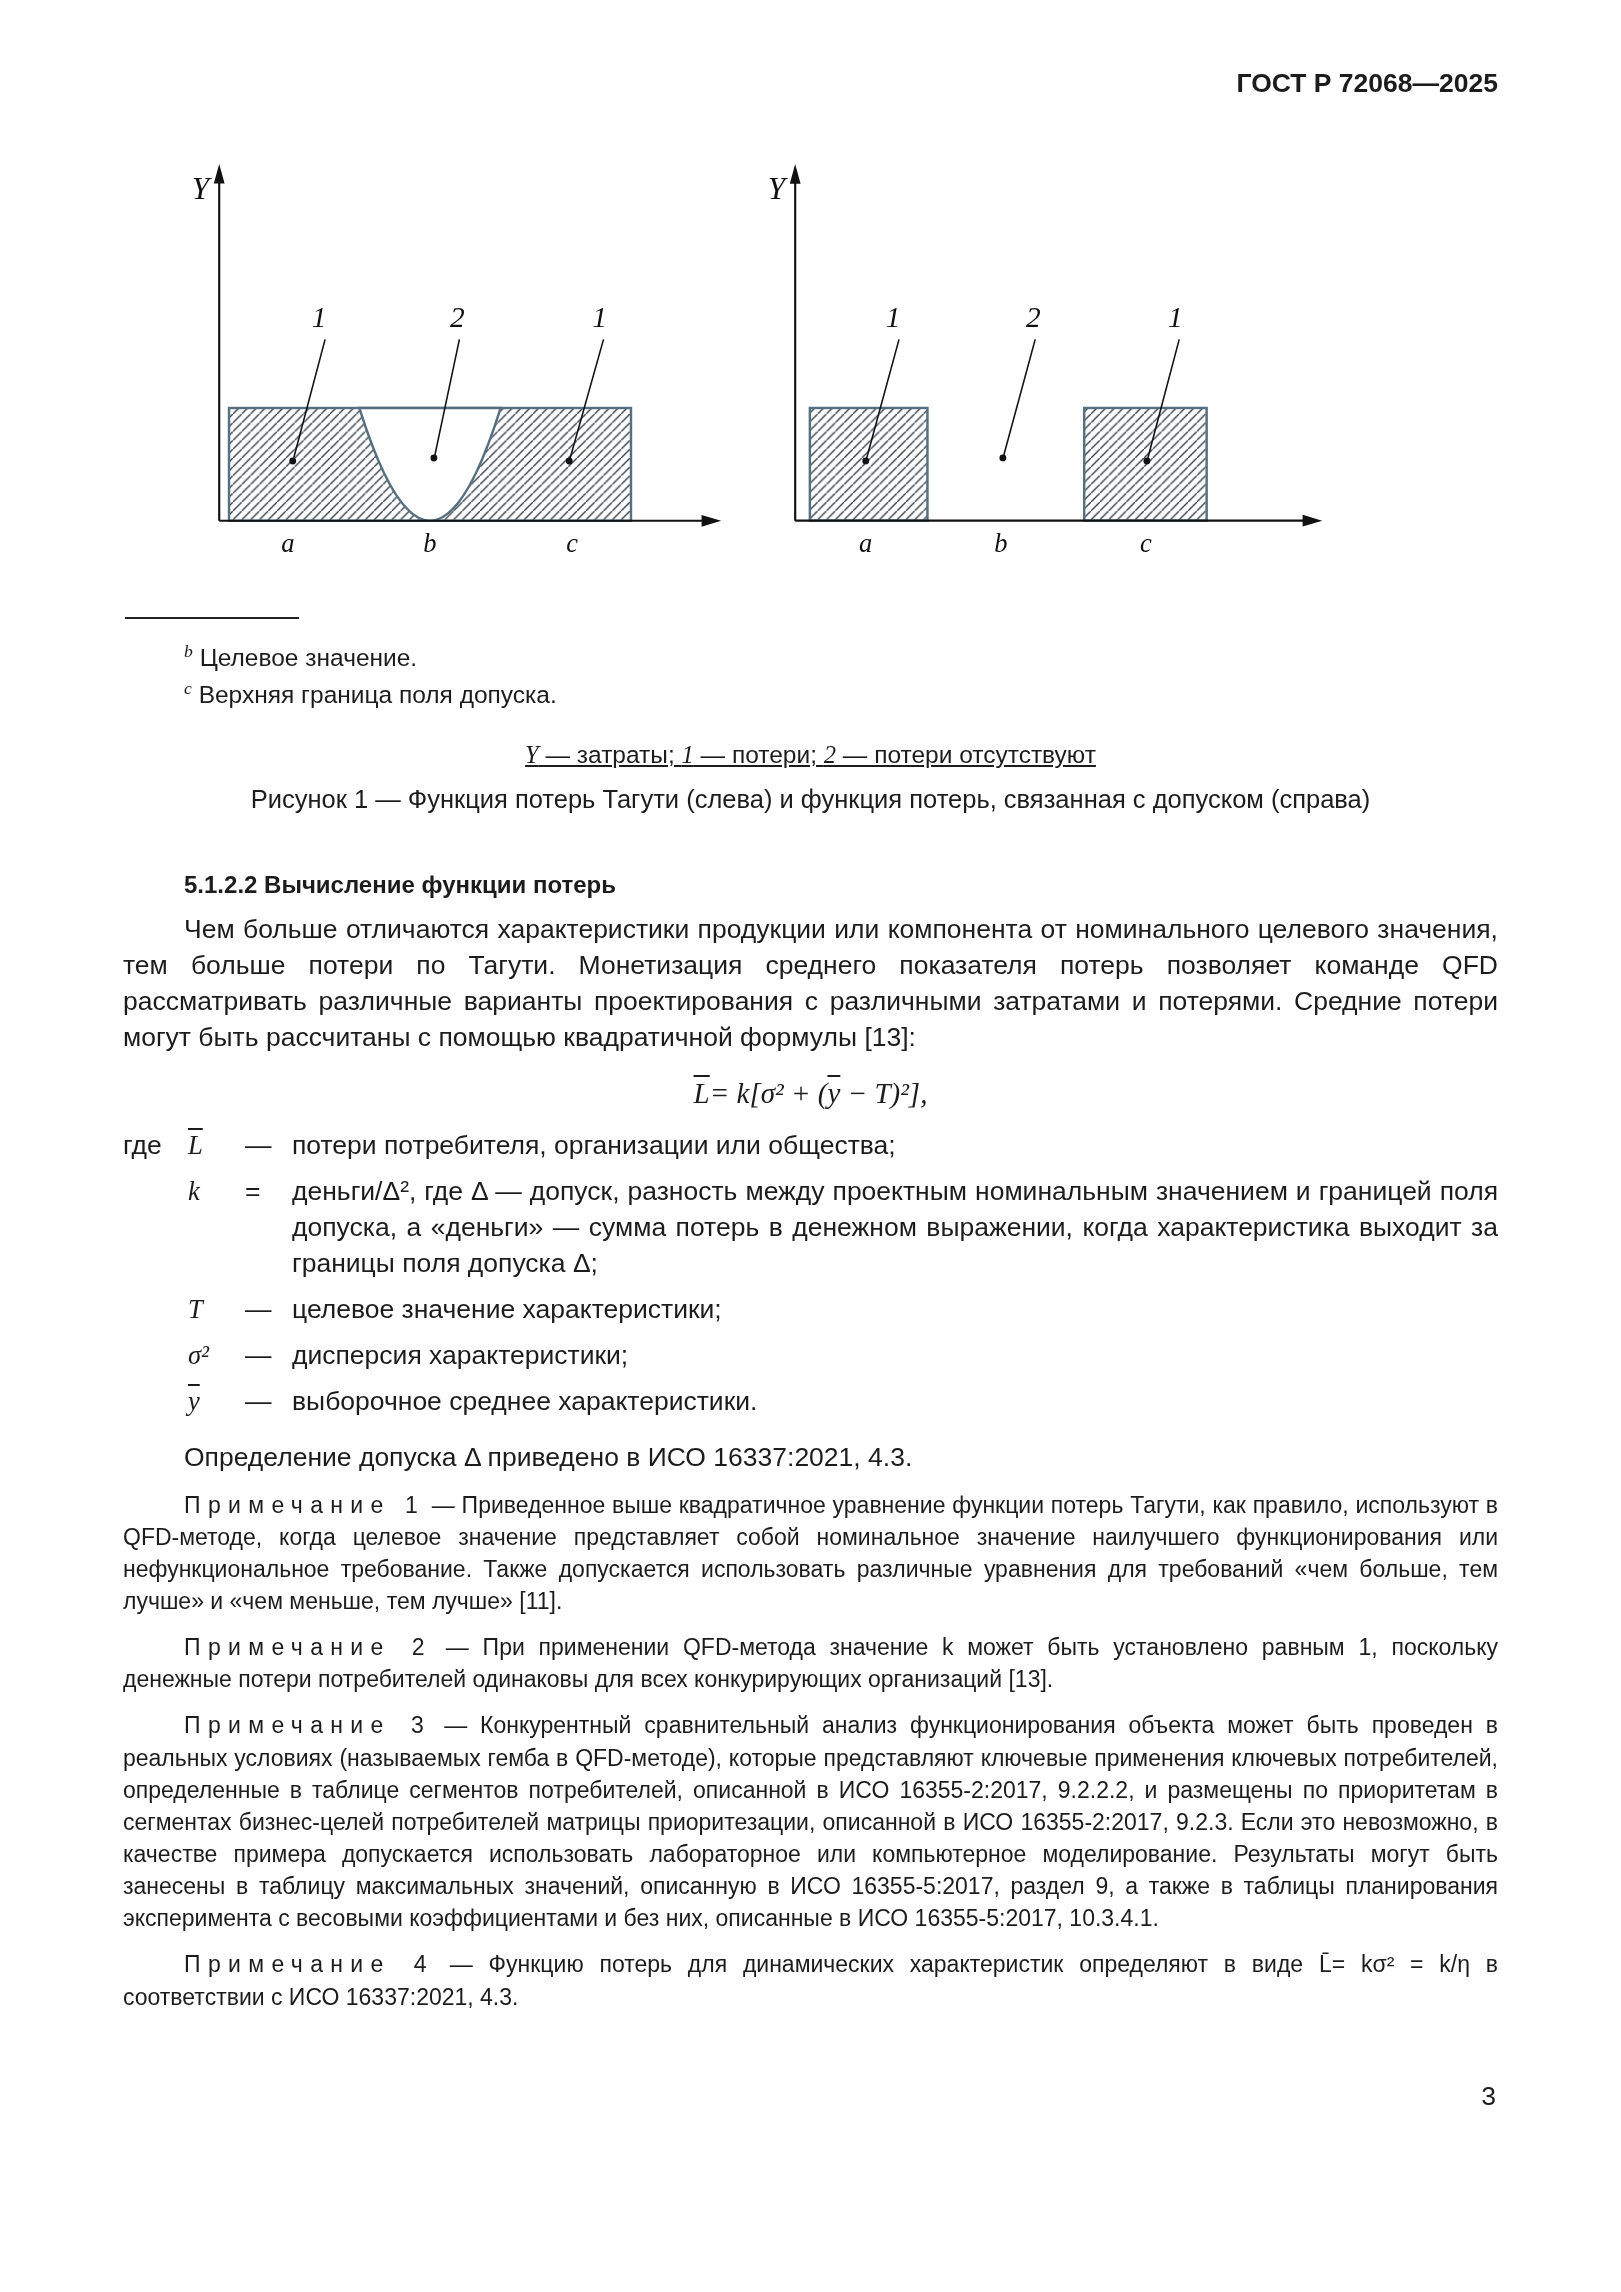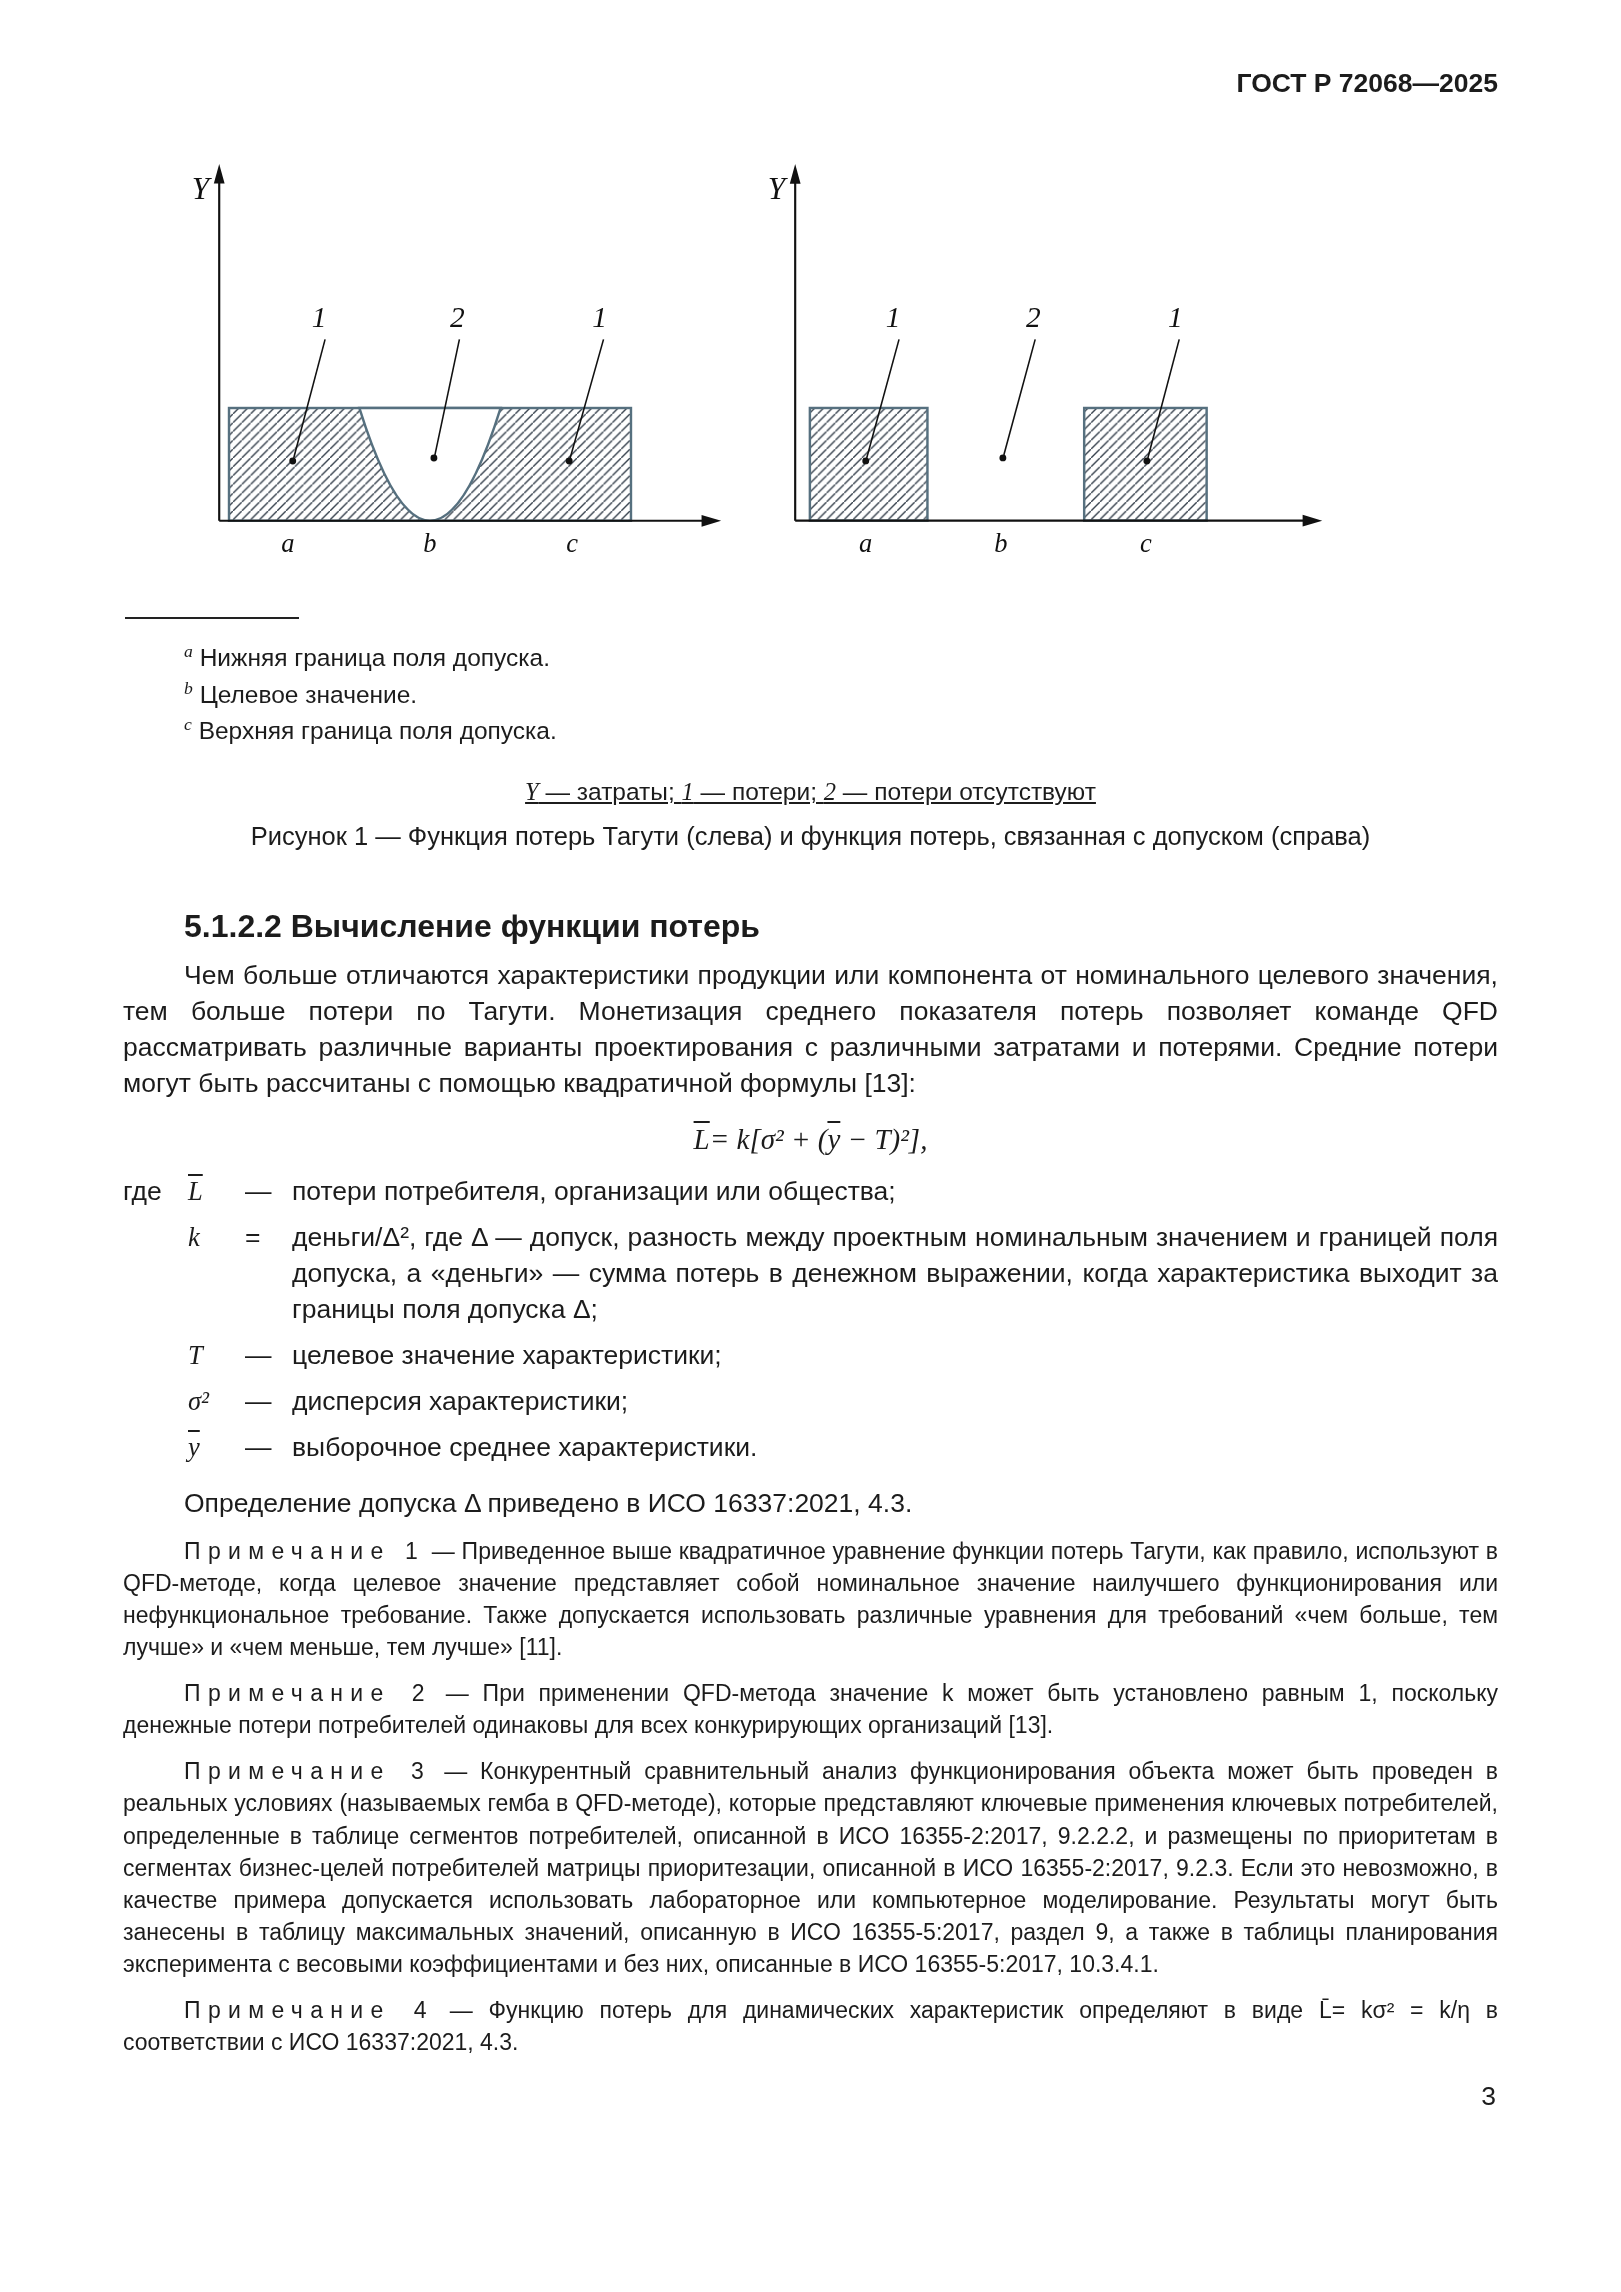--- a/index.html
+++ b/index.html
@@ -19,21 +19,21 @@
   .footnote-rule { width:174px; border:0; border-top:2px solid #222; margin:57px 0 0 2px; }
   .footnotes { margin-top:19.6px; font-size:24.5px; line-height:1.42; }
   .footnote { padding-left:61px; }
   .footnote sup { font-family:"Liberation Serif", serif; font-style:italic; font-size:0.72em; }
 
   .legend { text-align:center; font-size:24.5px; margin-top:29px;text-decoration:underline; }
   .legend .var { font-family:"Liberation Serif", serif; font-style:italic; }
 
   .fig-caption { text-align:center; font-size:25.5px; margin-top:15.7px; }
 
-  .section-heading { font-weight:bold; font-size:32px; margin-top:57px; text-indent:61px; }
+  .section-heading { font-weight:bold; font-size:24px; margin-top:57px; text-indent:61px; }
 
   .para { font-size:26.5px; line-height:1.36; text-align:justify; text-indent:61px; margin:11.8px 0 0 0; }
 
   .formula-row { text-align:center; font-family:"Liberation Serif", serif; font-style:italic;
                  font-size:29px; margin-top:21.6px; }
   .ovl { text-decoration:overline; }
 
   .defs { margin-top:17.6px; font-size:26.5px; }
   .def-row { display:flex; line-height:1.36; margin-top:9.8px;gap:8px; }
   .def-lead { width:57px; flex:none; }
@@ -109,21 +109,20 @@
       <text x="428" y="172" class="svg-var" font-size="30" text-anchor="middle">1</text>
       <text x="112" y="402" class="svg-tick" font-size="27" text-anchor="middle">a</text>
       <text x="250" y="402" class="svg-tick" font-size="27" text-anchor="middle">b</text>
       <text x="398" y="402" class="svg-tick" font-size="27" text-anchor="middle">c</text>
     </svg>
   </div>
 
   <hr class="footnote-rule">
 
   <div class="footnotes">
-    <div class="footnote"><sup>a</sup> <span>Нижняя граница поля допуска.</span></div>
     <div class="footnote"><sup>b</sup> <span>Целевое значение.</span></div>
     <div class="footnote"><sup>c</sup> <span>Верхняя граница поля допуска.</span></div>
   </div>
 
   <div class="legend">
     <span class="var">Y</span><span> — затраты; </span><span class="var">1</span><span> — потери; </span><span class="var">2</span><span> — потери отсутствуют</span>
   </div>
 
   <div class="fig-caption">Рисунок 1 — Функция потерь Тагути (слева) и функция потерь, связанная с допуском (справа)</div>
 

